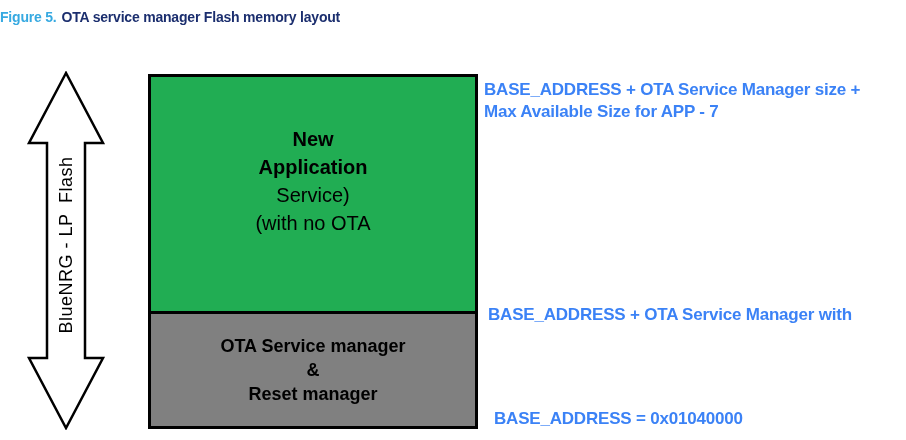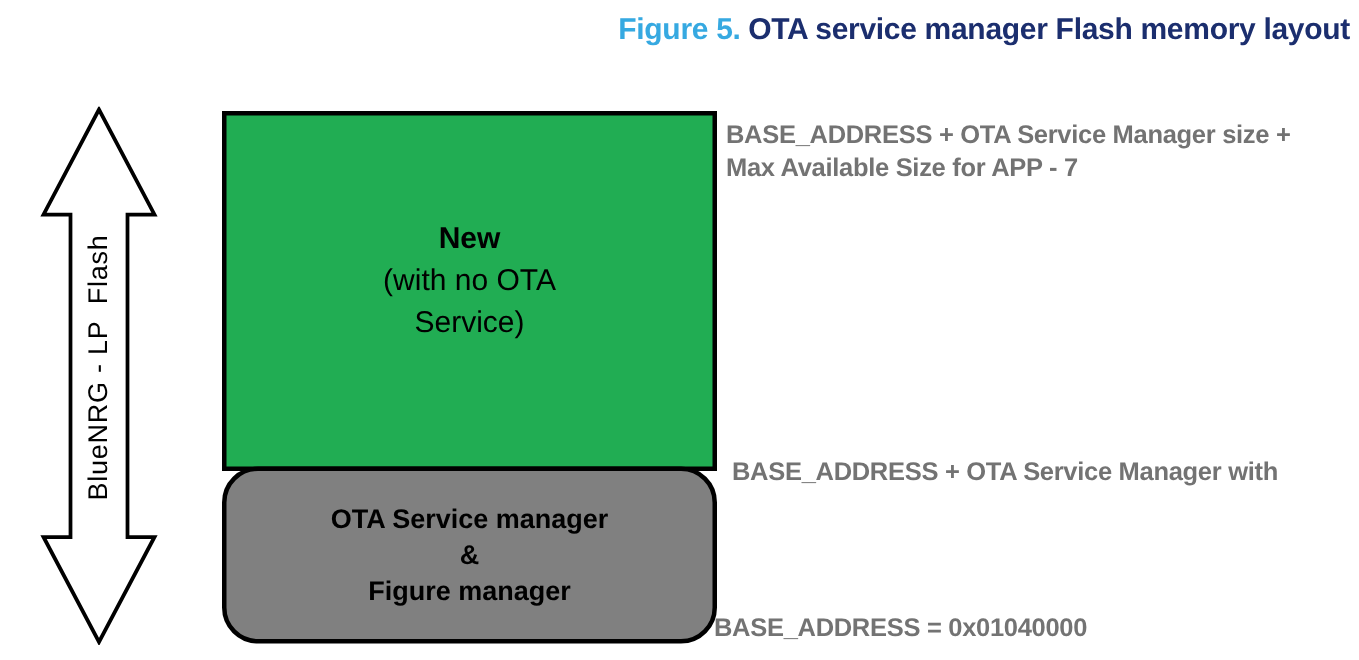--- a/index.html
+++ b/index.html
@@ -10,22 +10,22 @@
     font-family: "Liberation Sans", sans-serif;
     overflow: hidden;
     color: #000;
   }
 
   
   .caption {
     position: absolute;
     top: 9px; left: 0;
     width: 900px;
-    text-align: right;
-    font-size: 20px;
+    text-align: left;
+    font-size: 14px;
     font-weight: bold;
     letter-spacing: -0.2px;
   }
   .caption .prefix { color: var(--caption-prefix, #36A9E1); margin-right: 5px; }
   .caption .title  { color: var(--caption-title, #1B2E6E); }
 
   
   .arrow-wrap { position: absolute; left: 26px; top: 71px; width: 80px; height: 359px; }
   .arrow-label {
     position: absolute; left: 40px; top: 174px;
@@ -44,70 +44,70 @@
     border: 3px solid var(--outline, #000);
     display: flex;
     flex-direction: column;
     align-items: center;
     text-align: center;
   }
   .region-app {
     top: 74px; height: 240px;
     background: var(--new-application-fill, #21AD53);
     font-size: 20px; line-height: 28px;
-    padding-top: 68px;
+    padding-top: 48px;
   }
   .region-mgr {
     top: 311px; height: 118px;
     background: var(--ota-manager-fill, #808080);
     font-size: 18px; line-height: 24px;
     font-weight: bold;
     justify-content: center;
-    border-radius: 24px;
   }
   .bold { font-weight: bold; }
 
   
   .addr {
     position: absolute;
     font-size: 17px;
     font-weight: bold;
     line-height: 22px;
     letter-spacing: -0.2px;
-    color: #737373;
+    color: #3b82f6;
     white-space: nowrap;
   }
   .addr-top { left: 484px; top: 79px; }
   .addr-mid { left: 488px; top: 304px; }
-  .addr-bot { left: 476px; top: 408px; }
+  .addr-bot { left: 494px; top: 408px; }
 </style>
 </head>
 <body>
 
 <div class="caption">
   <span class="prefix">Figure 5.</span><span class="title">OTA service manager Flash memory layout</span>
 </div>
 
 <div class="arrow-wrap">
   <svg width="80" height="359" viewBox="0 0 80 359">
     <polygon points="40,2 3,72 21,72 21,287 3,287 40,357 77,287 59,287 59,72 77,72" fill="#ffffff" stroke="#000000" stroke-width="2.5" stroke-linejoin="miter"></polygon>
   </svg>
   <div class="arrow-label">BlueNRG - LP  Flash</div>
 </div>
 
 <div class="region region-app">
   <div class="bold">New</div>
+  <div class="bold">Application</div>
+  <div>Service)</div>
   <div>(with no OTA</div>
-  <div>Service)</div>
 </div>
 
 <div class="region region-mgr">
   <div>OTA Service manager</div>
   <div>&amp;</div>
-  <div>Figure manager</div>
+  <div>Reset manager</div>
 </div>
 
 <div class="addr addr-top">
   <div>BASE_ADDRESS + OTA Service Manager size +</div>
   <div>Max Available Size for APP - 7</div>
 </div>
 
 <div class="addr addr-mid">BASE_ADDRESS + OTA Service Manager with</div>
 
 <div class="addr addr-bot">BASE_ADDRESS = 0x01040000</div>

